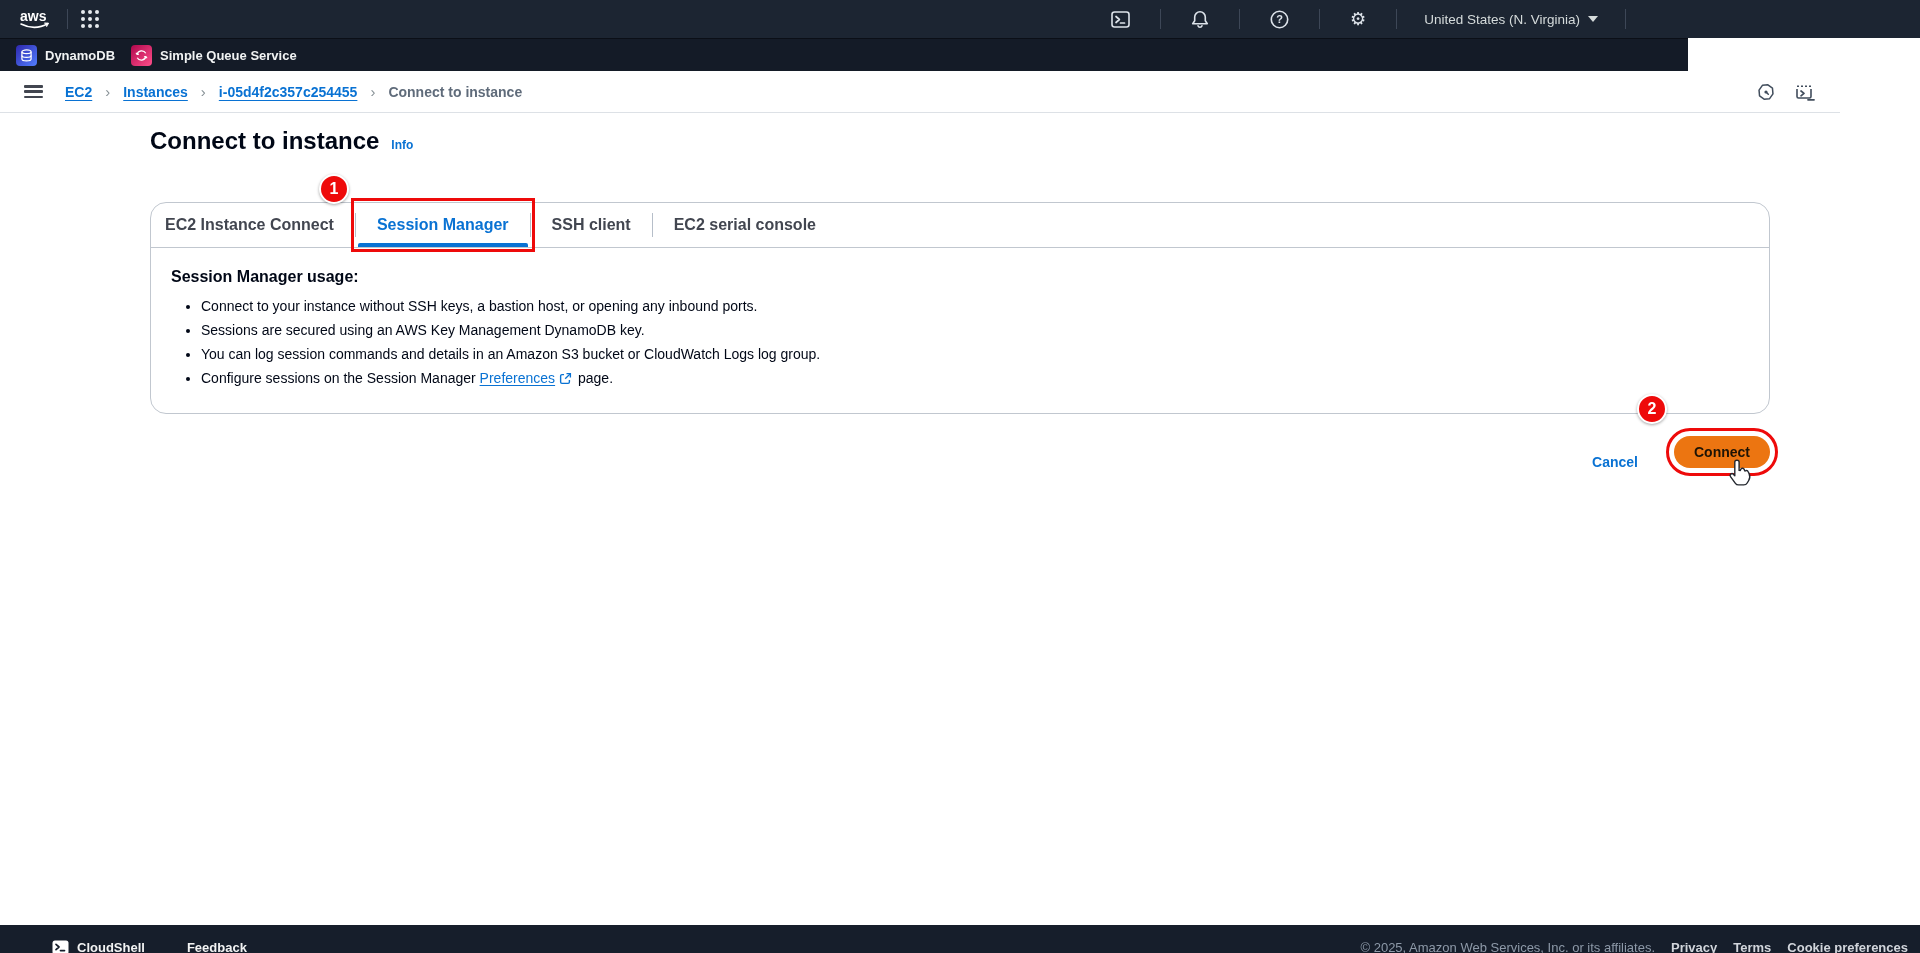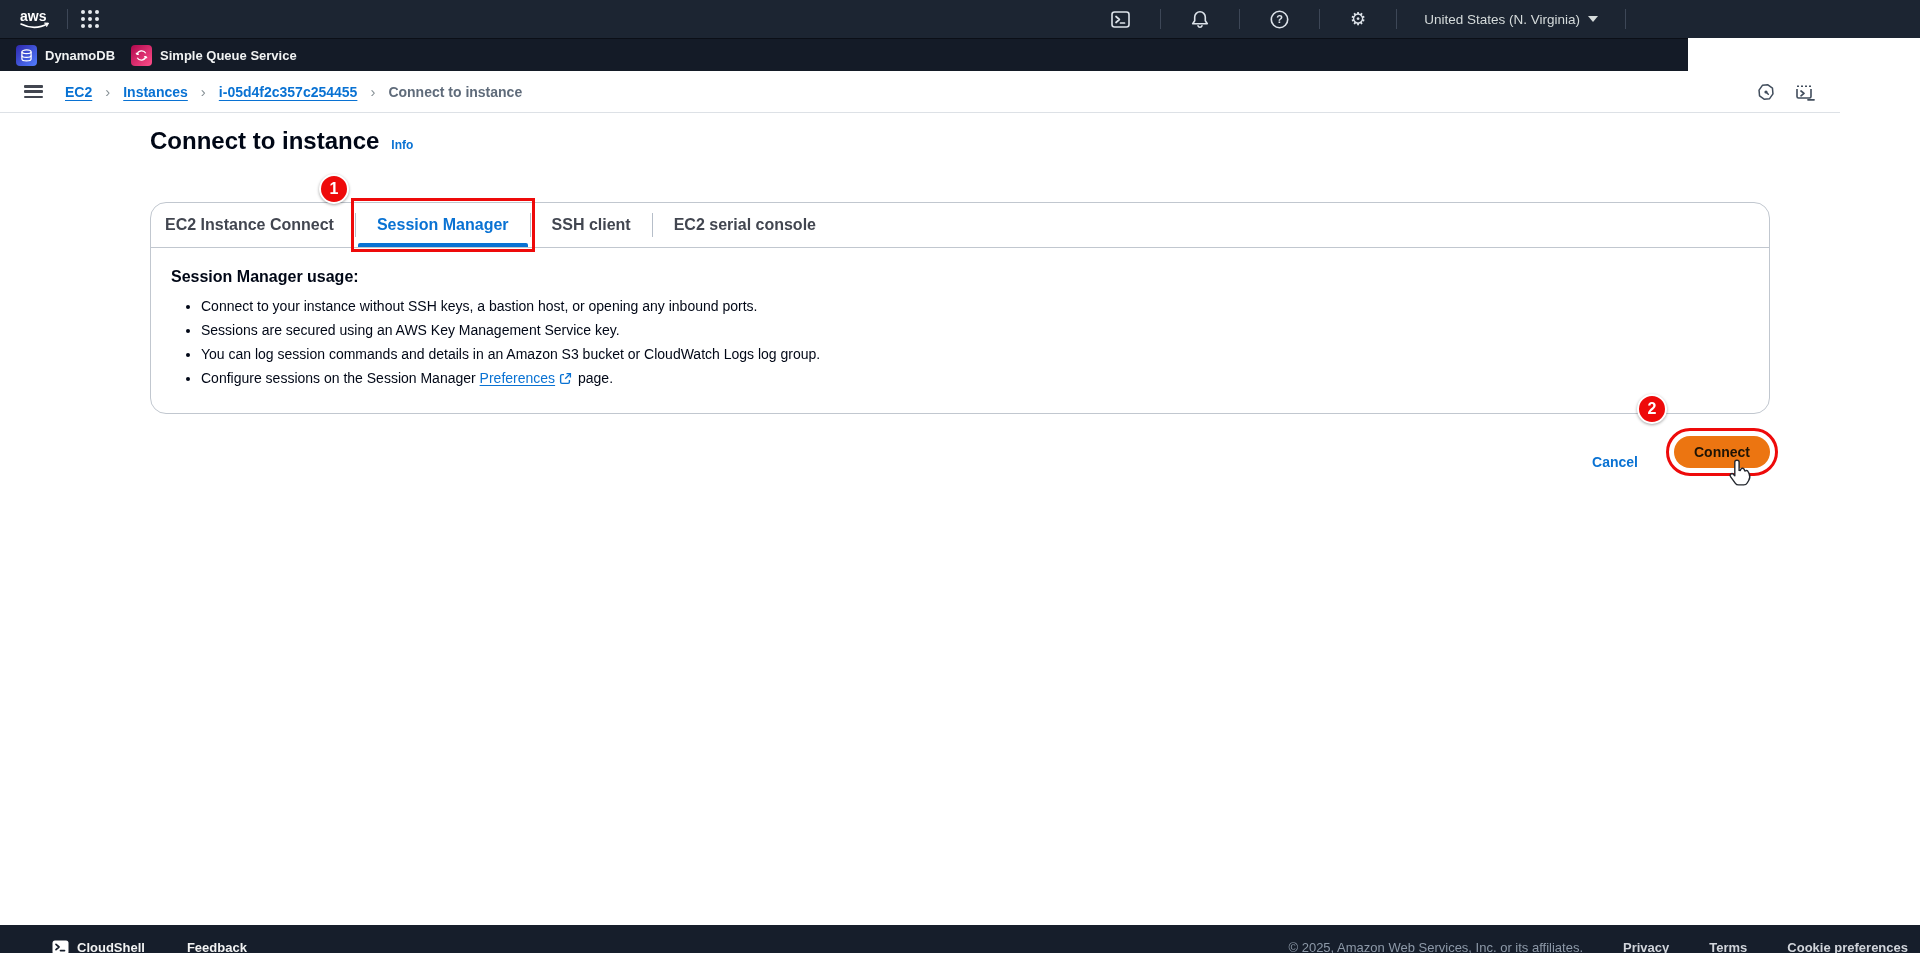--- a/index.html
+++ b/index.html
@@ -119,21 +119,21 @@
   .badge-btn{left:-37px;top:-42px;}
   .cursor-gfx{position:absolute;left:53px;top:22px;z-index:8;pointer-events:none;}
 
   
   .footerbar{
     position:absolute;bottom:0;left:0;width:1920px;height:28px;background:var(--footer-bg);
     display:flex;align-items:center;color:#fff;font-size:13px;padding:16px 12px 0 52px;
   }
   .foot-item{display:flex;align-items:center;gap:8px;cursor:pointer;font-weight:700;color:#f2f3f3;}
   .foot-feedback{margin-left:42px;}
-  .foot-right{margin-left:auto;display:flex;align-items:center;gap:40px;}
+  .foot-right{margin-left:auto;display:flex;align-items:center;gap:16px;}
   .copyright{color:#8d99a8;font-weight:400;}
   .foot-link{color:#d1d5db;font-weight:700;cursor:pointer;}
 
   svg{display:block;}
 </style>
 </head>
 <body>
 
 <div class="topbar">
   <div class="aws-logo">
@@ -266,21 +266,21 @@
       <div class="tab-divider"></div>
       <div class="tab">
         <span>EC2 serial console</span>
       </div>
     </div>
 
     <div class="panel">
       <h3 class="panel-heading">Session Manager usage:</h3>
       <ul>
         <li>Connect to your instance without SSH keys, a bastion host, or opening any inbound ports.</li>
-        <li>Sessions are secured using an AWS Key Management Service key.</li>
+        <li>Sessions are secured using an AWS Key Management DynamoDB key.</li>
         <li>You can log session commands and details in an Amazon S3 bucket or CloudWatch Logs log group.</li>
         <li>
           <span>Configure sessions on the Session Manager </span><span class="pref-link">Preferences</span><span class="ext-icon"><svg width="13" height="13" viewBox="0 0 16 16">
                 <path d="M6.2 3.2H3.6A1.6 1.6 0 0 0 2 4.8v7.6A1.6 1.6 0 0 0 3.6 14h7.6a1.6 1.6 0 0 0 1.6-1.6V9.8" fill="none" stroke="#0972d3" stroke-width="1.7"></path>
                 <path d="M9.2 2H14v4.8" fill="none" stroke="#0972d3" stroke-width="1.7"></path>
                 <path d="M13.7 2.3 7.6 8.4" fill="none" stroke="#0972d3" stroke-width="1.7"></path>
               </svg></span><span> page.</span>
         </li>
       </ul>
     </div>

